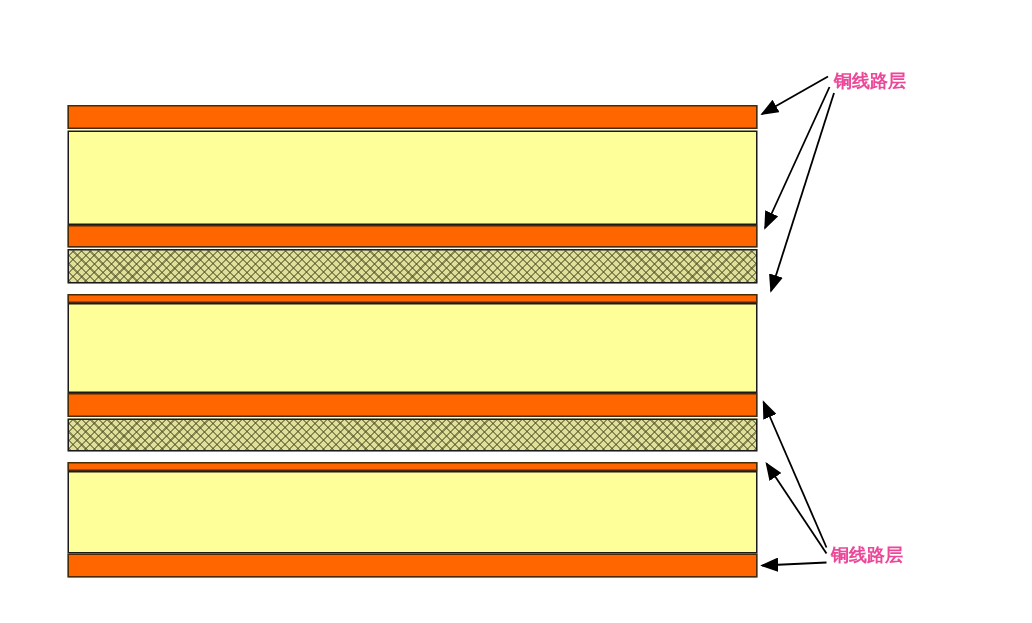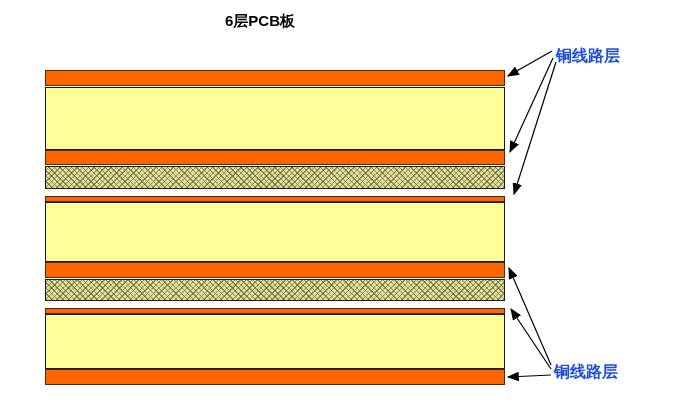--- a/index.html
+++ b/index.html
@@ -41,43 +41,42 @@
   }
   .prepreg {
     background-color: var(--prepreg, #E0E09A);
     background-image:
       repeating-linear-gradient(45deg, rgba(70,70,30,0.55) 0 1px, transparent 1px 4px),
       repeating-linear-gradient(-45deg, rgba(70,70,30,0.55) 0 1px, transparent 1px 4px);
     border: 1px solid #1a1a1a;
   }
   .anno-label {
     position: absolute;
-    font-size: 16px;
+    font-size: 12px;
     font-weight: bold;
-    color: #1d4ed8;
+    color: #ec4899;
     white-space: nowrap;
   }
   #label-top { left: 556px; top: 46px; }
   #label-bottom { left: 554px; top: 362px; }
   svg.arrows {
     position: absolute;
     left: 0; top: 0;
     pointer-events: none;
   }
   svg.arrows line {
     stroke: #000000;
     stroke-width: 1.2;
   }
 </style>
 </head>
 <body>
 
 <div id="canvas">
 
-  <div class="title">6层PCB板</div>
 
   <div class="layer copper" style="top:70px;  height:16px;"></div>
   <div class="layer core" style="top:87px;  height:63px;"></div>
   <div class="layer copper" style="top:150px; height:15px;"></div>
   <div class="layer prepreg" style="top:166px; height:23px;"></div>
 
   <div class="layer copper" style="top:196px; height:6px;"></div>
   <div class="layer core" style="top:202px; height:60px;"></div>
   <div class="layer copper" style="top:262px; height:16px;"></div>
   <div class="layer prepreg" style="top:279px; height:22px;"></div>

